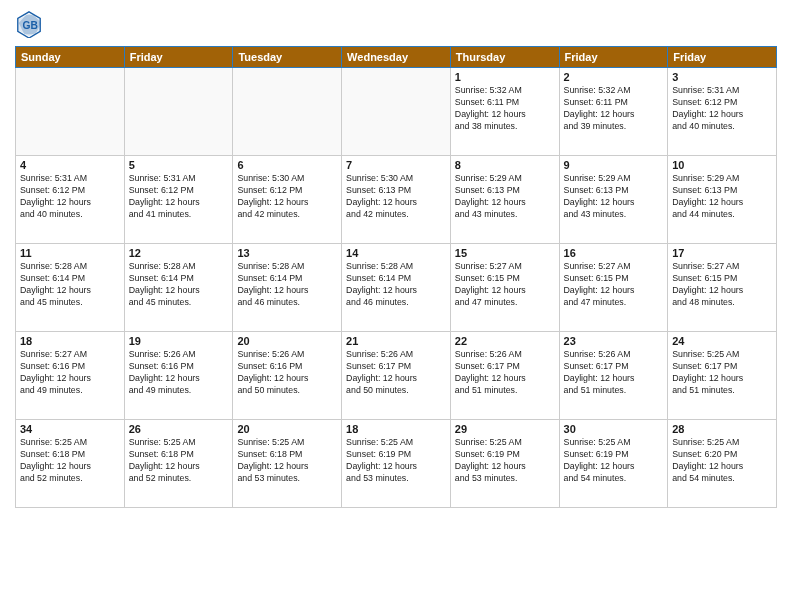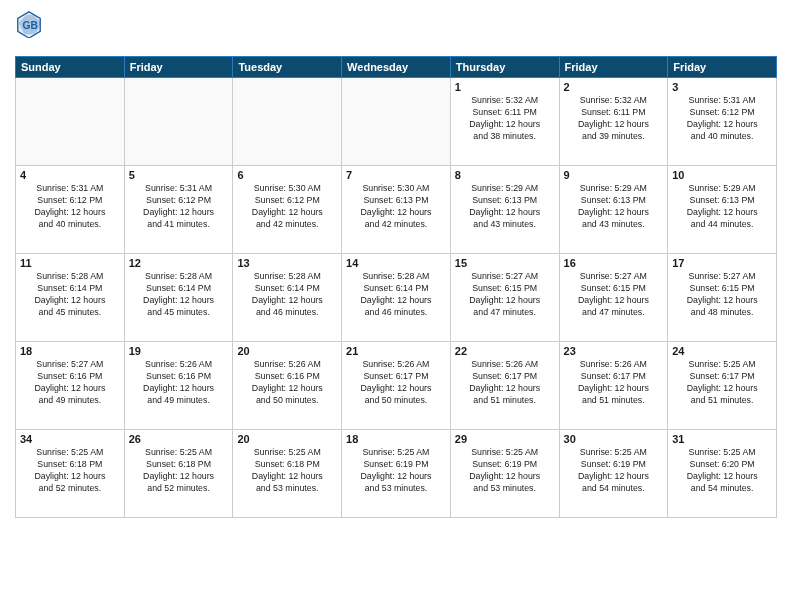--- a/index.html
+++ b/index.html
@@ -12,21 +12,21 @@
     }
     .page {
       width: 792px;
       height: 612px;
       padding: 10px 15px;
     }
     .header {
       display: flex;
       justify-content: space-between;
       align-items: flex-start;
-      margin-bottom: 18px;
+      margin-bottom: 8px;
     }
     .logo {
       display: flex;
       align-items: center;
       gap: 4px;
     }
     .logo-text {
       display: flex;
       flex-direction: column;
       font-size: 13px;
@@ -50,21 +50,21 @@
     .subtitle {
       font-size: 13px;
       color: #333;
     }
     .calendar {
       width: 100%;
       border-collapse: collapse;
       border: 1px solid #ccc;
     }
     .calendar th {
-      background: #0c4a6e;
+      background: #a16207;
       color: #fff;
       font-size: 11px;
       font-weight: bold;
       padding: 4px 5px;
       border: 1px solid #2a7abf;
       text-align: left;
     }
     .calendar td {
       border: 1px solid #ccc;
       vertical-align: top;
@@ -83,21 +83,20 @@
       font-size: 11px;
       font-weight: bold;
       color: #1a1a1a;
       display: block;
       margin-bottom: 2px;
     }
     .day-info {
       font-size: 8.8px;
       line-height: 1.35;
       color: #222;
-      text-align: center;
     }
   </style>
 </head>
 <body>
 
 <div class="page">
   <div class="header">
     <div class="logo">
       <svg class="logo-icon" viewBox="0 0 30 30">
         <polygon points="15,4 26,10 26,22 15,28 4,22 4,10" fill="#1a5fa8" opacity="0.15"></polygon>
@@ -346,21 +345,21 @@
 and 53 minutes.</div>
           </td>
           <td>
             <span class="day-num">30</span>
             <div class="day-info" style="white-space: pre-line;">Sunrise: 5:25 AM
 Sunset: 6:19 PM
 Daylight: 12 hours
 and 54 minutes.</div>
           </td>
           <td>
-            <span class="day-num">31</span>
+            <span class="day-num">28</span>
             <div class="day-info" style="white-space: pre-line;">Sunrise: 5:25 AM
 Sunset: 6:20 PM
 Daylight: 12 hours
 and 54 minutes.</div>
           </td>
         </tr>
       </tbody>
   </table>
 </div>
 

